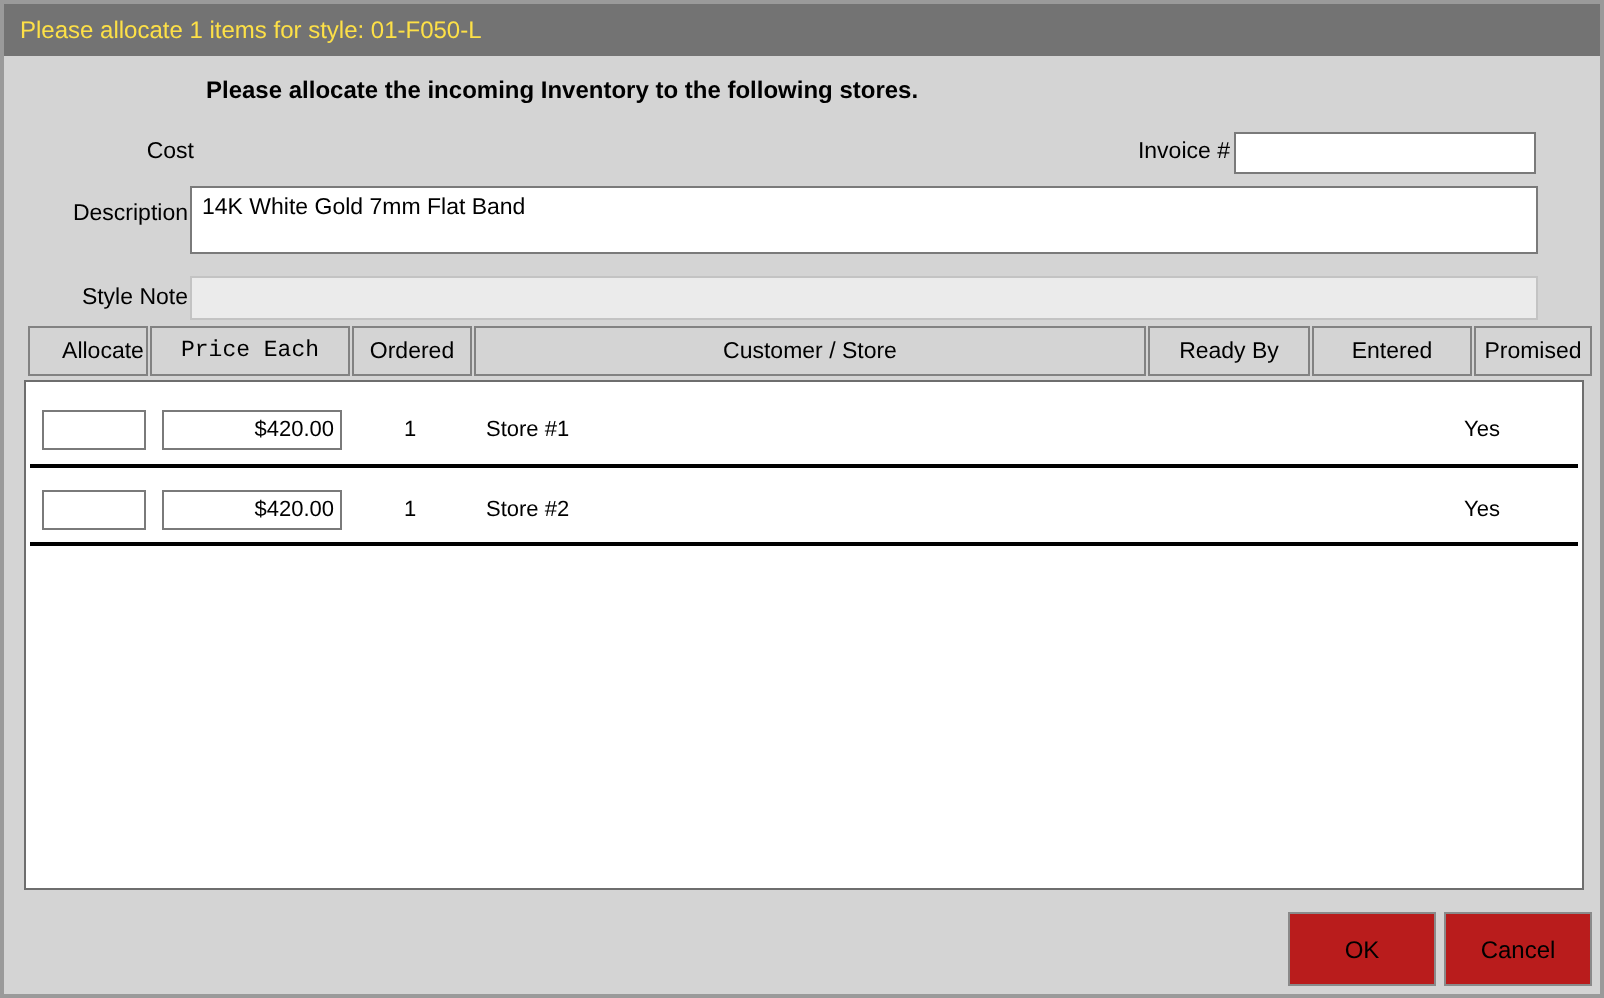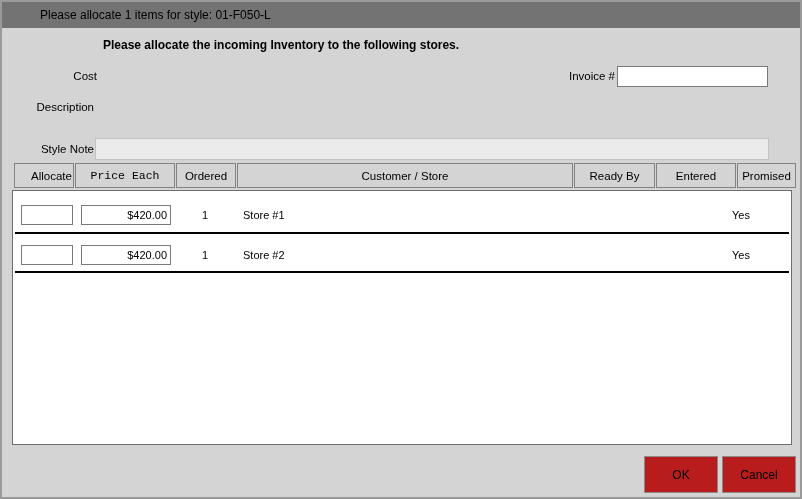--- a/index.html
+++ b/index.html
@@ -11,21 +11,21 @@
     border:2px solid #9a9a9a;
     overflow:hidden;
   }
 
   .titlebar {
     position:absolute; left:0; top:0; right:0; height:26px;
     background:#737373;
     display:flex; align-items:center;
     padding-left:8px;
   }
-  .title-text { color:#000000; font-size:12px;margin-left:30px; }
+  .title-text { color:#fde047; font-size:12px; }
 
   .instruction {
     position:absolute; left:101px; top:36px;
     font-size:12px; font-weight:bold; color:#000;
   }
 
   .lbl {
     position:absolute; font-size:11.5px; color:#000;
     text-align:right; width:83px;
   }
@@ -123,20 +123,23 @@
 
   <label class="lbl cost-lbl">Cost</label>
   <div class="cost-box">
     <span class="selected">$119.95</span>
   </div>
 
   <label class="lbl invoice-lbl">Invoice #</label>
   <input class="textbox invoice-box" value="" style="">
 
   <label class="lbl desc-lbl">Description</label>
+  <div class="textbox desc-box">
+    <span>14K White Gold 7mm Flat Band</span>
+  </div>
 
   <label class="lbl note-lbl">Style Note</label>
   <div class="textbox note-box">
     <span></span>
   </div>
 
   <div class="grid-header">
     <div class="hcell c0">Allocate</div>
     <div class="hcell c1">Price Each</div>
     <div class="hcell c2">Ordered</div>

